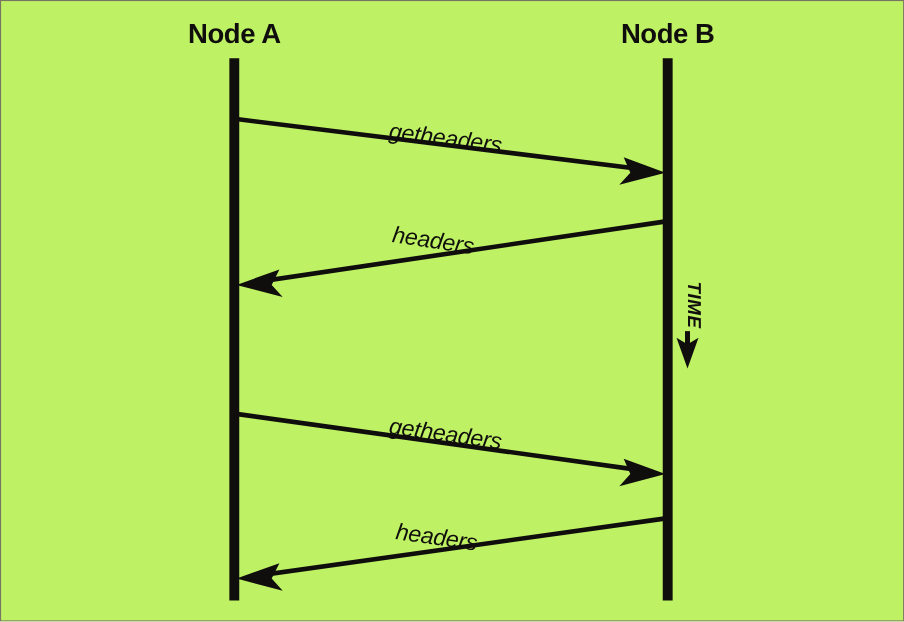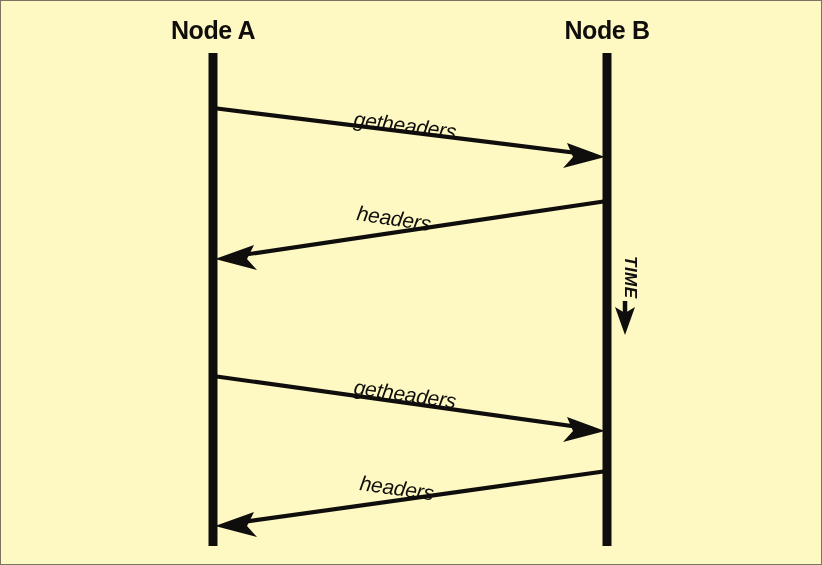--- a/index.html
+++ b/index.html
@@ -4,21 +4,21 @@
 <style>
   html, body {
     margin: 0;
     padding: 0;
     background: #ffffff;
   }
   #figure {
     position: relative;
     width: 822px;
     height: 565px;
-    background: #fef9c3;
+    background: #bef264;
     box-sizing: border-box;
     border: 1px solid #7a7563;
     overflow: hidden;
     font-family: "Liberation Sans", "DejaVu Sans", sans-serif;
   }
   #figure svg.diagram {
     position: absolute;
     left: 0;
     top: 0;
     width: 822px;

